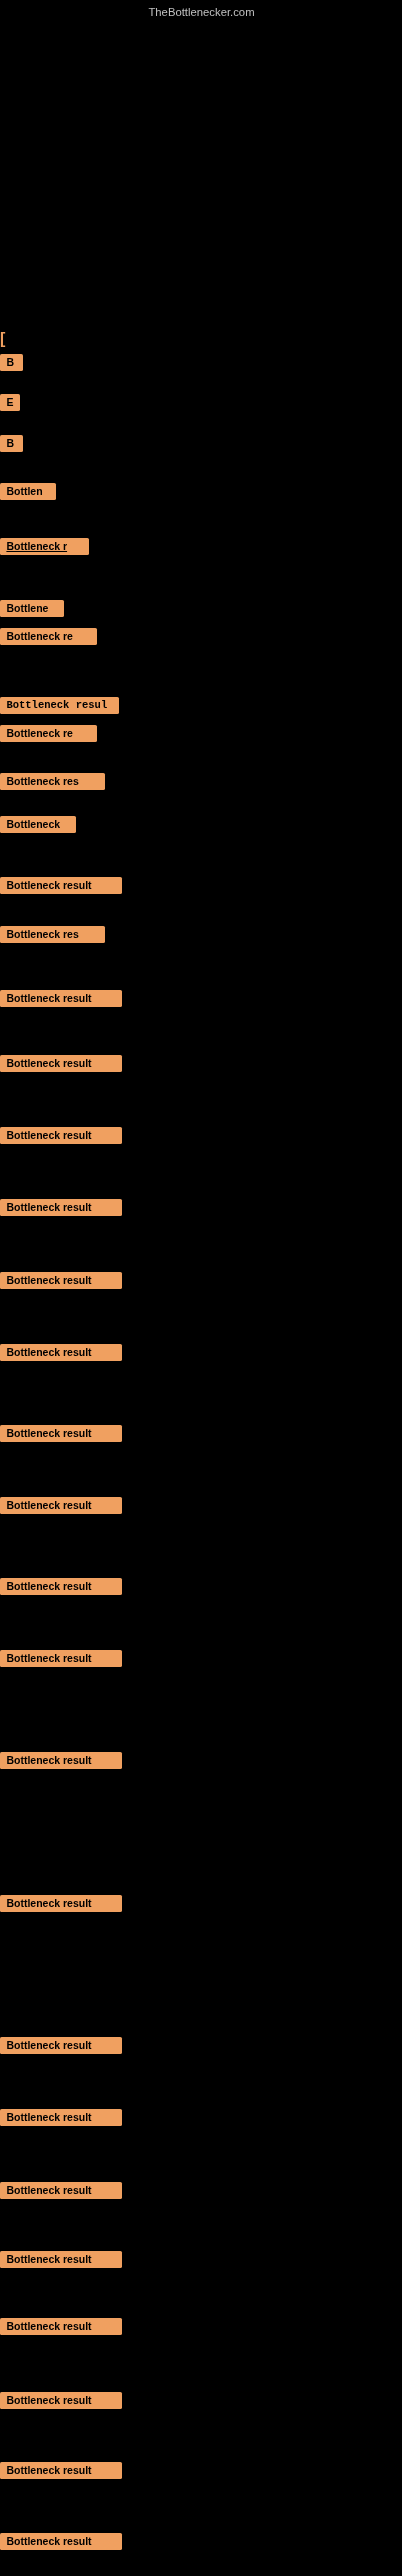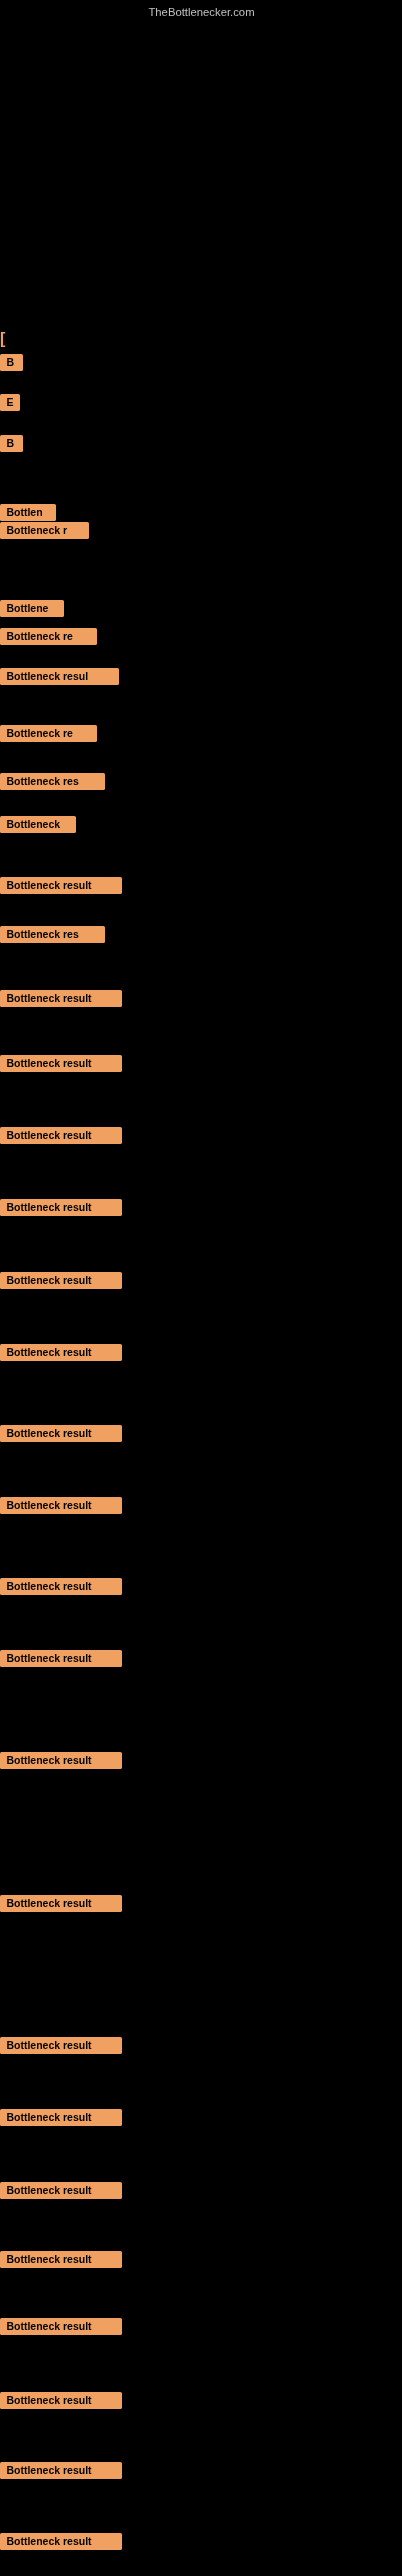--- a/index.html
+++ b/index.html
@@ -50,25 +50,25 @@
 </head>
 <body>
 
 <span class="site-title">TheBottlenecker.com</span>
 
 <div id="labels-container">
     <span class="section-marker" style="top: 330px;">[</span>
     <span class="bottleneck-label" style="top: 354px; min-width: 22.5px;">B</span>
     <span class="bottleneck-label" style="top: 394px; min-width: 17.7px;">E</span>
     <span class="bottleneck-label" style="top: 435px; min-width: 22.5px;">B</span>
-    <span class="bottleneck-label" style="top: 504px; min-width: 56px;">Bottlen</span>
-    <span class="bottleneck-label" style="top: 522px; min-width: 89px;">Bottleneck r</span>
+    <span class="bottleneck-label" style="top: 483px; min-width: 56px;">Bottlen</span>
+    <span class="bottleneck-label" style="top: 538px; min-width: 89px; text-decoration: underline;">Bottleneck r</span>
     <span class="bottleneck-label" style="top: 600px; min-width: 64px;">Bottlene</span>
     <span class="bottleneck-label" style="top: 628px; min-width: 97px;">Bottleneck re</span>
-    <span class="bottleneck-label" style="top: 668px; min-width: 119px;">Bottleneck resul</span>
+    <span class="bottleneck-label" style="top: 697px; min-width: 119px; font-family: Liberation Mono, monospace;">Bottleneck resul</span>
     <span class="bottleneck-label" style="top: 725px; min-width: 97px;">Bottleneck re</span>
     <span class="bottleneck-label" style="top: 773px; min-width: 105px;">Bottleneck res</span>
     <span class="bottleneck-label" style="top: 816px; min-width: 76px;">Bottleneck</span>
     <span class="bottleneck-label" style="top: 877px; min-width: 122px;">Bottleneck result</span>
     <span class="bottleneck-label" style="top: 926px; min-width: 105px;">Bottleneck res</span>
     <span class="bottleneck-label" style="top: 990px; min-width: 122px;">Bottleneck result</span>
     <span class="bottleneck-label" style="top: 1055px; min-width: 122px;">Bottleneck result</span>
     <span class="bottleneck-label" style="top: 1127px; min-width: 122px;">Bottleneck result</span>
     <span class="bottleneck-label" style="top: 1199px; min-width: 122px;">Bottleneck result</span>
     <span class="bottleneck-label" style="top: 1272px; min-width: 122px;">Bottleneck result</span>

